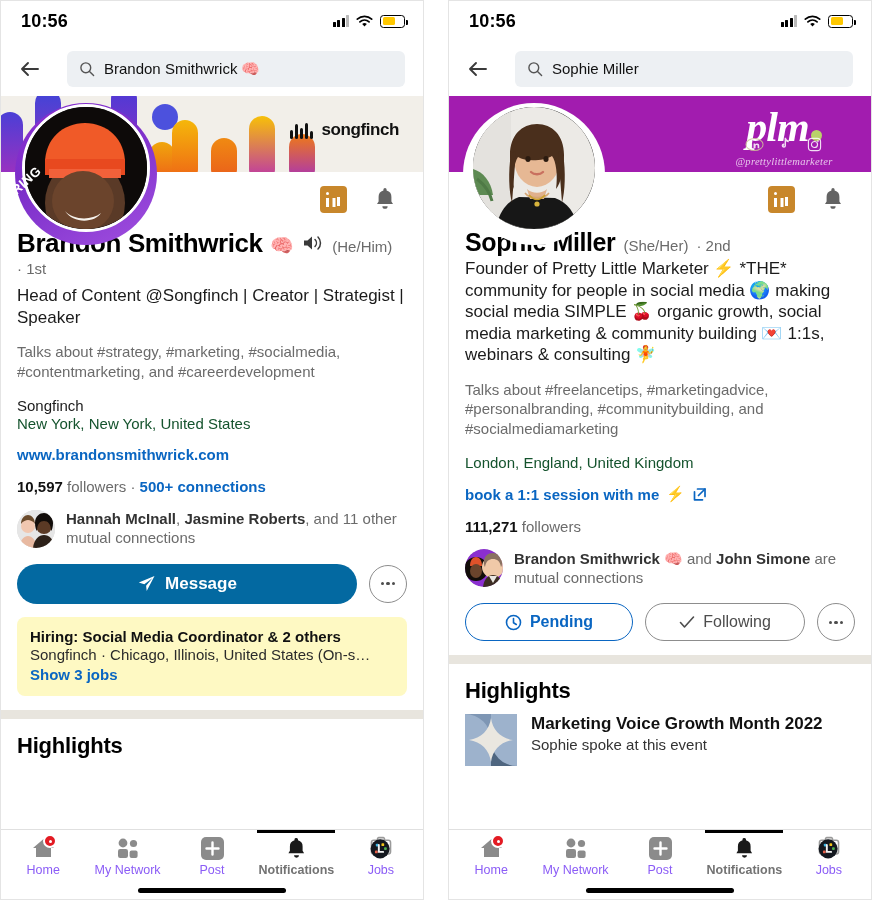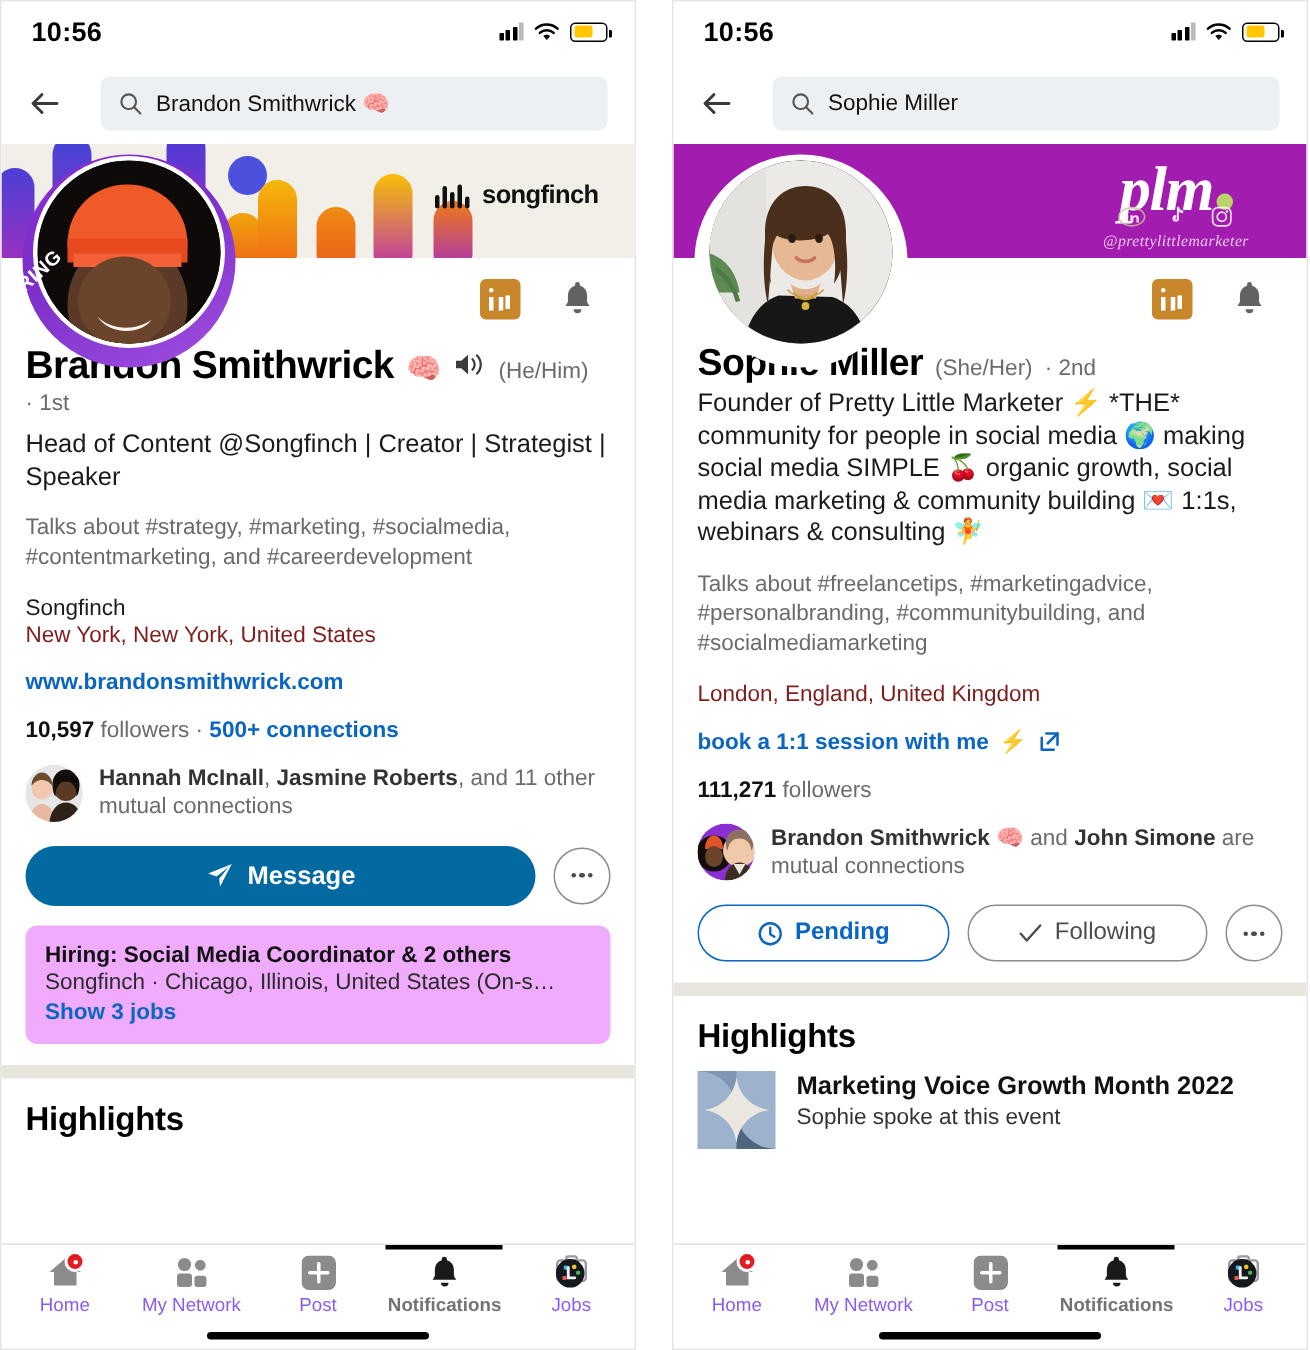--- a/index.html
+++ b/index.html
@@ -112,21 +112,21 @@
   .pname { font-size: 26px; font-weight: bold; color:#000; letter-spacing:-.4px; }
   .pname.sm { font-size: 25px; }
   .emoji { font-size: 19px; line-height:1; }
   .pronoun { font-size: 15px; color:#6b6b6b; }
   .degree { font-size: 15px; color:#6b6b6b; }
   .degreeline { font-size:15px; color:#6b6b6b; margin-top:1px; }
   .headline { font-size: 17px; color:#1b1b1b; line-height: 1.27; margin-top: 8px; }
   .headline.tight { margin-top: 1px; }
   .talks { font-size: 15px; color: #6b6b6b; line-height: 1.3; margin-top: 14px; }
   .company { font-size: 15px; color: #1b1b1b; margin-top: 16px; }
-  .loc { font-size: 15px; color: #7f1d1d; margin-top: 1px; }
+  .loc { font-size: 15px; color: #14532d; margin-top: 1px; }
   .loc.solo { margin-top: 16px; }
   .weblink { font-size: 15px; font-weight:bold; color:#0a66c2; margin-top: 14px; display:inline-flex; align-items:center; gap:7px;}
   .followers { font-size: 15px; color:#6b6b6b; margin-top: 14px; }
   .followers b { color: #111; }
   .followers a { color:#0a66c2; font-weight:bold; text-decoration:none; }
   .mutual { display:flex; align-items:flex-end; gap:11px; margin-top: 13px; }
   .mface { width: 38px; height: 38px; border-radius:50%; overflow:hidden; flex:0 0 auto; position:relative; background:#ddd;}
   .mtext { font-size: 15px; color:#6b6b6b; line-height:1.28; padding-top:1px;}
   .mtext b { color:#333; }
 
@@ -147,21 +147,21 @@
     background:#fff; display:flex; align-items:center; justify-content:center; gap:8px;
     font-size: 16px; padding: 0 22px; cursor:pointer; flex:1;
   }
   .btn-more {
     width: 38px; height: 38px; border-radius:50%; border:1.4px solid #8d8d8d; background:#fff;
     display:flex; align-items:center; justify-content:center; gap:2.5px; flex:0 0 auto; cursor:pointer;
   }
   .btn-more i { width:3.2px; height:3.2px; border-radius:50%; background:#4d4d4d; display:block;}
 
   
-  .hirecard { margin-top: 13px; background:#f0abfc; border-radius: 8px; padding: 11px 13px 13px; }
+  .hirecard { margin-top: 13px; background:#fef9c3; border-radius: 8px; padding: 11px 13px 13px; }
   .hiretitle { font-size: 15px; font-weight:bold; color:#111; }
   .hiresub { font-size: 15px; color:#2b2b2b; margin-top:1px; white-space:nowrap; overflow:hidden; text-overflow:ellipsis;}
   .hirelink { font-size: 15px; font-weight:bold; color:#0a66c2; margin-top:3px; cursor:pointer;}
 
   
   .divider { height: 9px; background:#e8e5de; margin-top: 14px; }
   .hl-head { font-size: 22px; font-weight:bold; color:#000; padding: 14px 16px 0; letter-spacing:-.2px;}
   .hl-item { display:flex; gap: 14px; padding: 10px 16px 0; }
   .hl-thumb { width: 52px; height: 52px; flex:0 0 auto; position:relative; overflow:hidden; background:#a9bcd2;}
   .hl-title { font-size: 17px; font-weight:bold; color:#111; line-height:1.15;}

